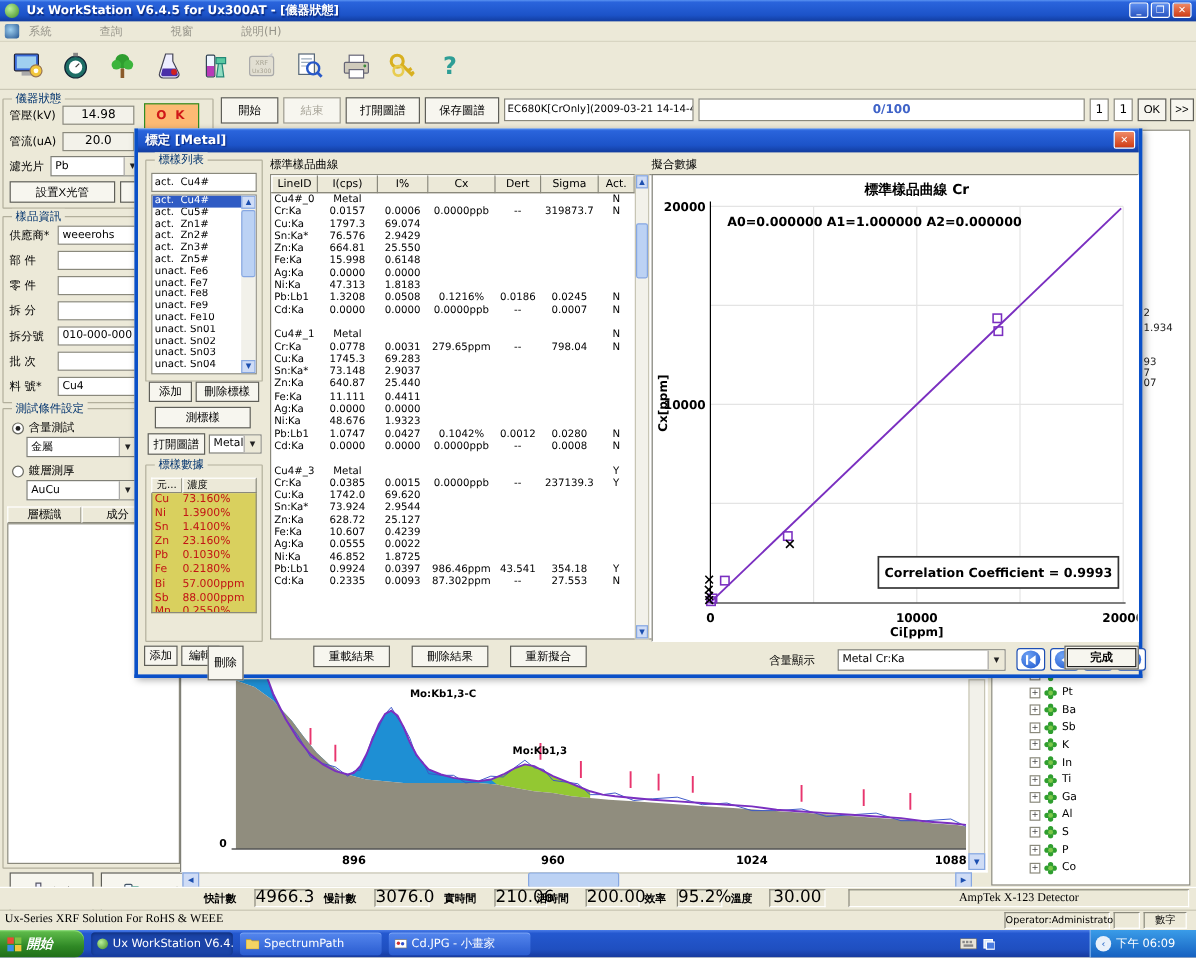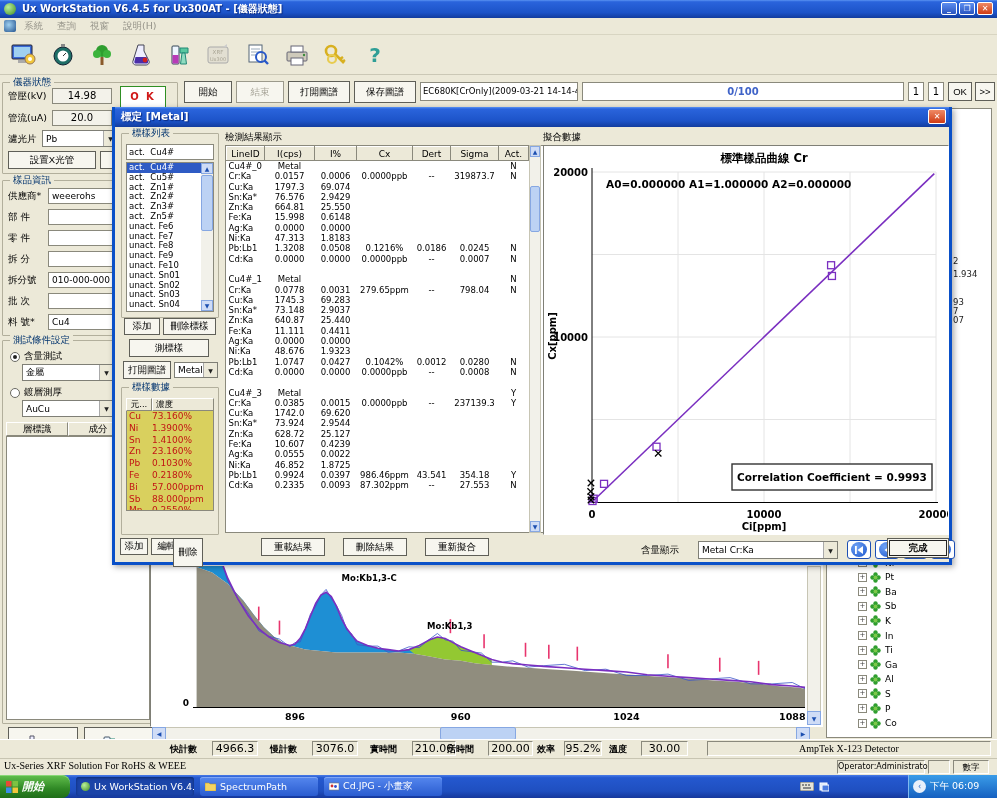--- a/index.html
+++ b/index.html
@@ -43,36 +43,36 @@
   
   .navb{width:24px;height:19px;background:#fff;border:1px solid #1d4fb4;border-radius:3px;
         display:flex;align-items:center;justify-content:center;}
   .navb .disc{width:16px;height:15px;border-radius:50%;background:radial-gradient(circle at 35% 30%,#6fa2f4,#1b55cc);
         display:flex;align-items:center;justify-content:center;}
   .tree-row{position:absolute;display:flex;align-items:center;height:13px;}
   .plusbox{width:9px;height:9px;border:1px solid #8a897c;background:#fff;font-size:7px;line-height:7px;text-align:center;color:#444;margin-right:3px;}
   .task{height:19px;border-radius:3px;color:#fff;font-size:9.5px;display:flex;align-items:center;padding:0 5px;
         background:linear-gradient(180deg,#5587ee,#2a5cd0);box-shadow:inset 0 1px 0 #7fa6f4;white-space:nowrap;overflow:hidden;}
   .task.active{background:#1b44a8;box-shadow:inset 0 1px 3px #0c2a70;}
-  .sval{border:1px solid;border-color:#8a897c #fff #fff #8a897c;background:#ece9d8;text-align:center;font-size:11px;line-height:13px;}
+  .sval{border:1px solid;border-color:#8a897c #fff #fff #8a897c;background:#ece9d8;text-align:center;font-size:14px;line-height:13px;}
 </style>
 </head>
 <body>
 
 <div class="abs titlebar" style="left:0;top:0;width:997px;height:18px;font-size:10px;">
   <span class="abs" style="left:4px;top:3px;width:12px;height:12px;border-radius:50%;background:radial-gradient(circle at 35% 35%,#b9f09a,#3f8a22);"></span>
   <span class="abs" style="left:22px;top:2px;white-space:nowrap;text-shadow:1px 1px 1px #0a2a80;">Ux WorkStation V6.4.5 for Ux300AT - [儀器狀態]</span>
   <span class="abs winbtn" style="right:40px;top:2px;">_</span>
   <span class="abs winbtn" style="right:22px;top:2px;">❐</span>
   <span class="abs winbtn close" style="right:4px;top:2px;">✕</span>
 </div>
 
 <div class="abs" style="left:0;top:18px;width:997px;height:17px;background:#ece9d8;border-bottom:1px solid #d8d5c2;display:flex;align-items:center;">
   <span style="width:12px;height:12px;margin:0 8px 0 4px;background:radial-gradient(circle at 40% 40%,#9fd0f0,#23538f);border-radius:2px;"></span>
-  <span id="menu-items" style="display:flex;">
+  <span id="menu-items" style="display:flex;gap:26px;">
       <span class="menu-item">系統</span>
       <span class="menu-item">查詢</span>
       <span class="menu-item">視窗</span>
       <span class="menu-item">說明(H)</span>
     </span>
 </div>
 
 <div class="abs" style="left:0;top:35px;width:997px;height:40px;background:#ece9d8;border-bottom:1px solid #cbc8b6;">
   <div id="toolbar-row" style="display:flex;gap:3px;padding:4px 0 0 6px;">
       <div class="tbtn">
@@ -163,21 +163,21 @@
 <div class="abs sunkflat" style="left:908px;top:82px;width:16px;height:19px;text-align:center;line-height:17px;">1</div>
 <div class="abs sunkflat" style="left:928px;top:82px;width:16px;height:19px;text-align:center;line-height:17px;">1</div>
 <button class="abs b3d" style="left:948px;top:82px;width:24px;height:19px;">OK</button>
 <button class="abs b3d" style="left:975px;top:82px;width:20px;height:19px;">&gt;&gt;</button>
 
 <div class="abs grp" style="left:2px;top:82px;width:176px;height:92px;">
   <span class="glabel">儀器狀態</span>
 </div>
 <span class="abs lbl" style="left:8px;top:90px;">管壓(kV)</span>
 <div class="abs sunkflat" style="left:52px;top:88px;width:60px;height:16px;text-align:center;line-height:14px;background:#f3f2ea;">14.98</div>
-<div class="abs" style="left:120px;top:86px;width:46px;height:24px;background:#ffffff;border:1px solid #2f8f24;color:#d01818;font-weight:bold;text-align:center;line-height:20px;letter-spacing:2px;">O K</div>
+<div class="abs" style="left:120px;top:86px;width:46px;height:24px;background:#fdba74;border:1px solid #2f8f24;color:#d01818;font-weight:bold;text-align:center;line-height:20px;letter-spacing:2px;">O K</div>
 <span class="abs lbl" style="left:8px;top:112px;">管流(uA)</span>
 <div class="abs sunkflat" style="left:52px;top:110px;width:60px;height:16px;text-align:center;line-height:14px;background:#f3f2ea;">20.0</div>
 <span class="abs lbl" style="left:8px;top:133px;">濾光片</span>
 <div class="abs combo" style="left:42px;top:130px;width:76px;height:17px;">
   <span>Pb</span>
   <span class="arrow">▼</span>
 </div>
 <button class="abs b3d" style="left:8px;top:151px;width:88px;height:18px;">設置X光管</button>
 <button class="abs b3d" style="left:100px;top:151px;width:76px;height:18px;">檢測</button>
 
@@ -582,21 +582,21 @@
       </div>
       <div class="std-row">
         <span class="e">As</span>
         <span>560.00ppm</span>
       </div>
     </div>
   <button class="abs b3d" style="left:5px;top:431px;width:28px;height:17px;">添加</button>
   <button class="abs b3d" style="left:36px;top:431px;width:32px;height:17px;">編輯</button>
   <button class="abs b3d" style="left:58px;top:431px;width:30px;height:29px;">刪除</button>
 
-  <span class="abs lbl" style="left:110px;top:24px;">檢測結果顯示</span>
+  <span class="abs lbl" style="left:110px;top:24px;">標準樣品曲線</span>
   <div class="abs sunkflat" style="left:110px;top:38px;width:336px;height:388px;overflow:hidden;">
     <table id="res-table">
       <colgroup>
           <col style="width:38px">
           <col style="width:50px">
           <col style="width:42px">
           <col style="width:56px">
           <col style="width:38px">
           <col style="width:48px">
           <col style="width:30px">

